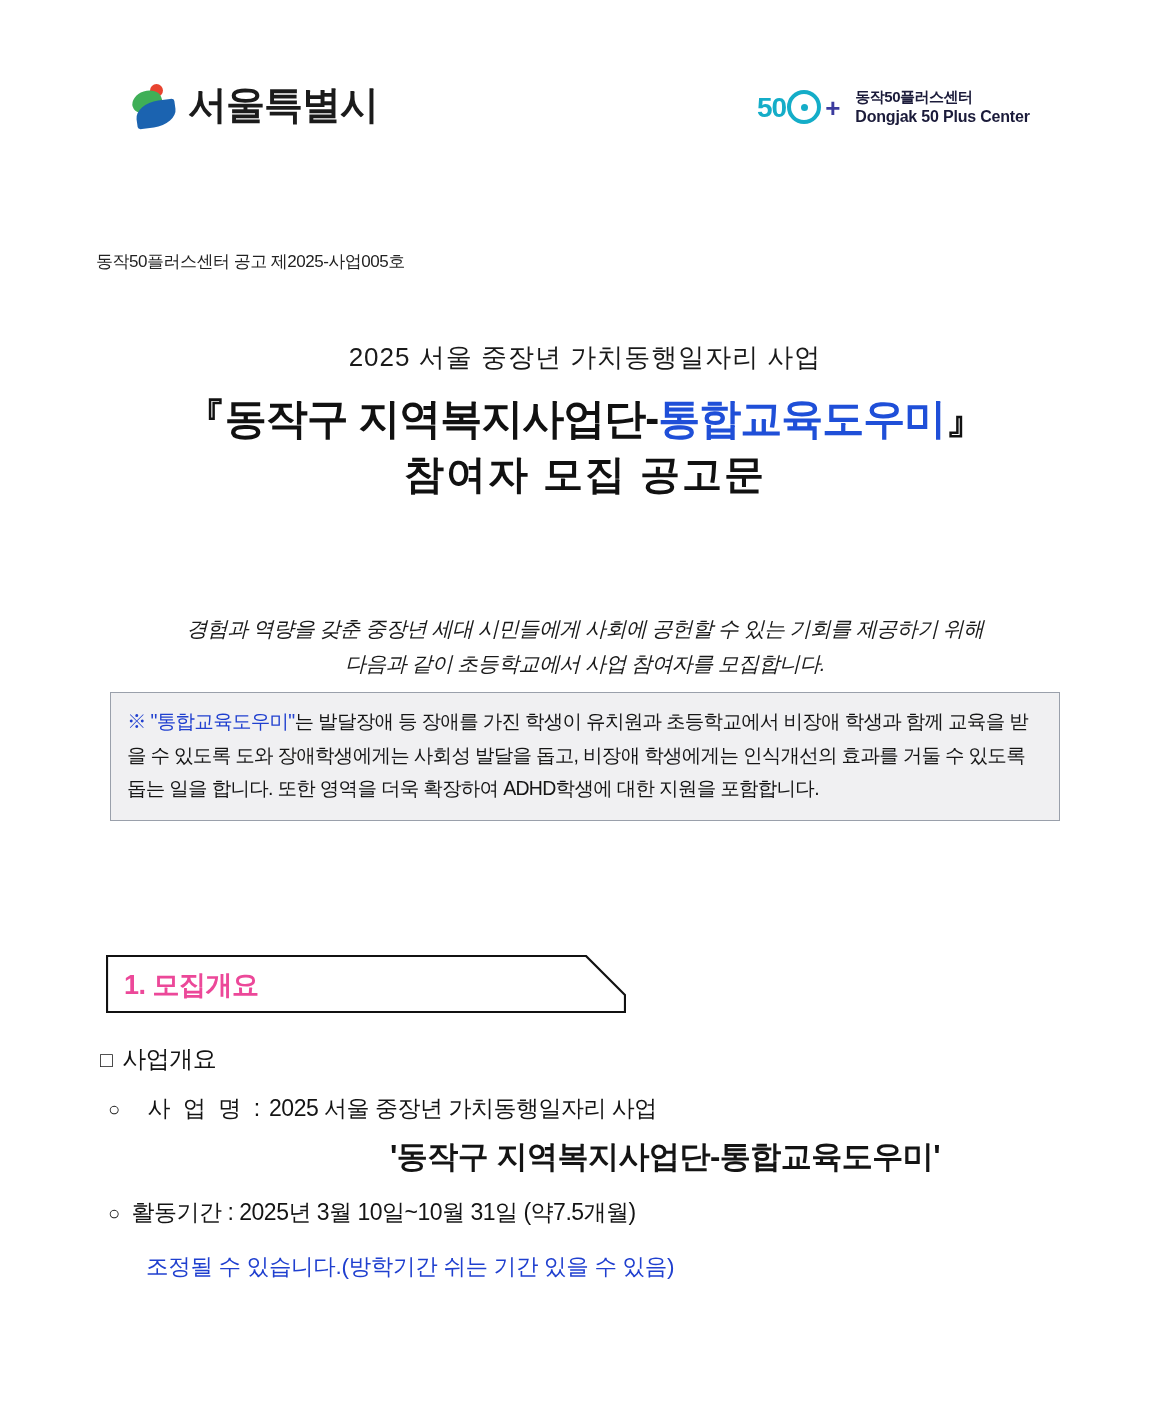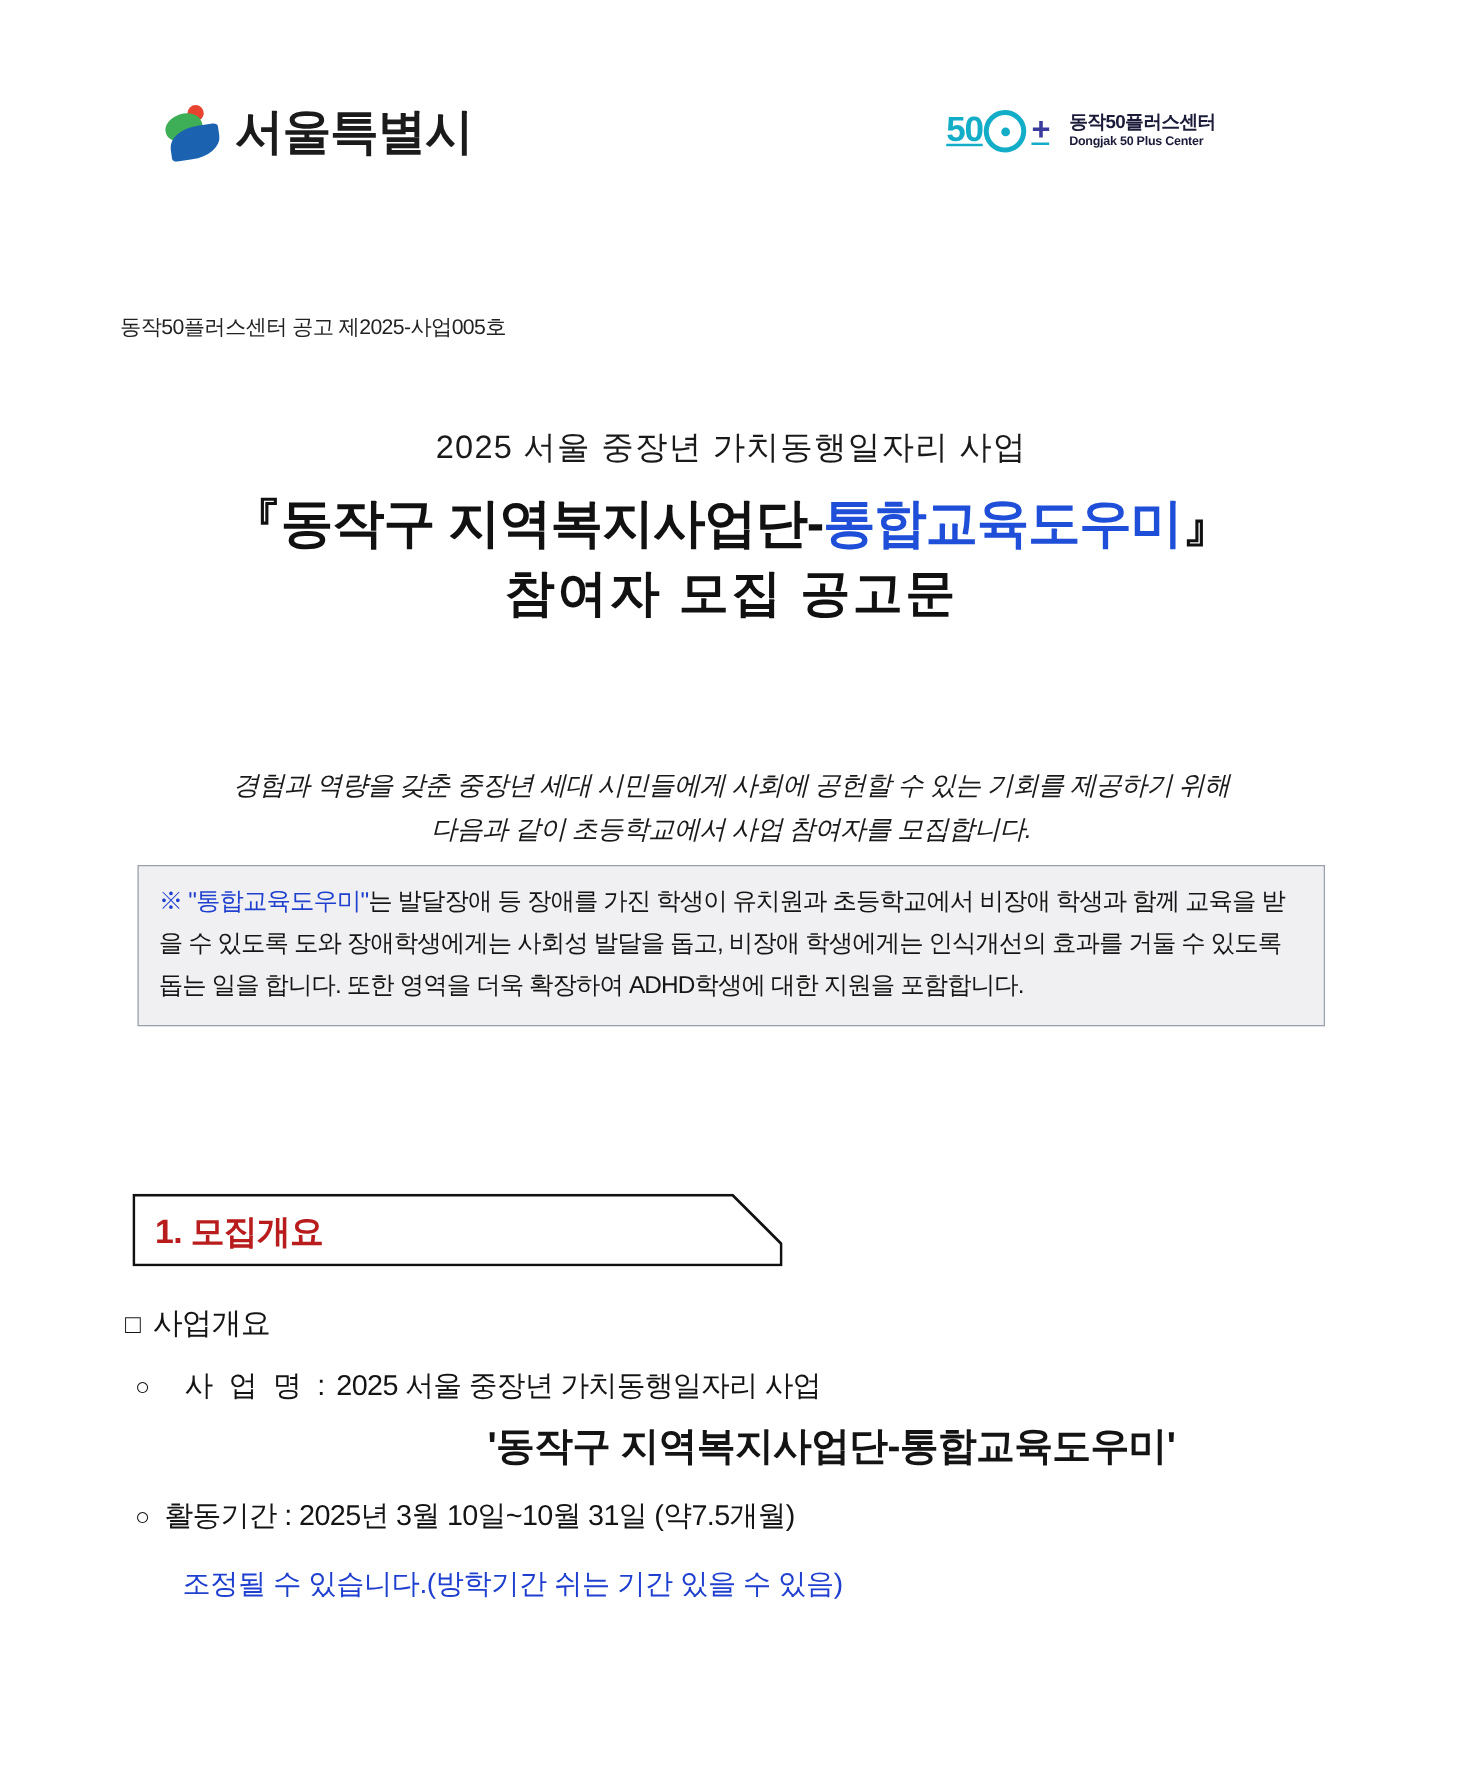--- a/index.html
+++ b/index.html
@@ -76,26 +76,25 @@
   .logo-dongjak {
     position: absolute;
     left: 757px;
     top: 18px;
     display: flex;
     align-items: center;
     gap: 10px;
   }
   .logo-dongjak .fifty {
     display: flex;
-    align-items: flex-start;
+    align-items: flex-end;
     font-size: 28px;
     font-weight: 700;
     color: #14adc8;
     letter-spacing: -1px;
-    text-decoration: underline;
   }
   .logo-dongjak .ring {
     display: inline-block;
     width: 26px;
     height: 26px;
     border-radius: 50%;
     border: 4px solid #14adc8;
     position: relative;
     margin: 0 1px;
   }
@@ -121,21 +120,21 @@
     line-height: 1.25;
     padding-left: 6px;
   }
   .logo-dongjak .names .kr {
     font-size: 15px;
     font-weight: 700;
     color: #1b1b3a;
     letter-spacing: -0.5px;
   }
   .logo-dongjak .names .en {
-    font-size: 10px;
+    font-size: 16px;
     font-weight: 700;
     color: #1b1b3a;
     letter-spacing: -0.2px;
   }
 
   
   .notice-no {
     position: absolute;
     left: 96px;
     top: 250px;
@@ -226,21 +225,21 @@
     width: 520px;
     height: 58px;
   }
   .section .label {
     position: absolute;
     left: 18px;
     top: 12px;
     font-size: 27px;
     font-weight: 700;
     letter-spacing: -0.5px;
-    color: #b91c1c;
+    color: #ec4899;
   }
 
   
   .body-list {
     position: absolute;
     left: 100px;
     top: 1040px;
     width: 1000px;
   }
   .row {

